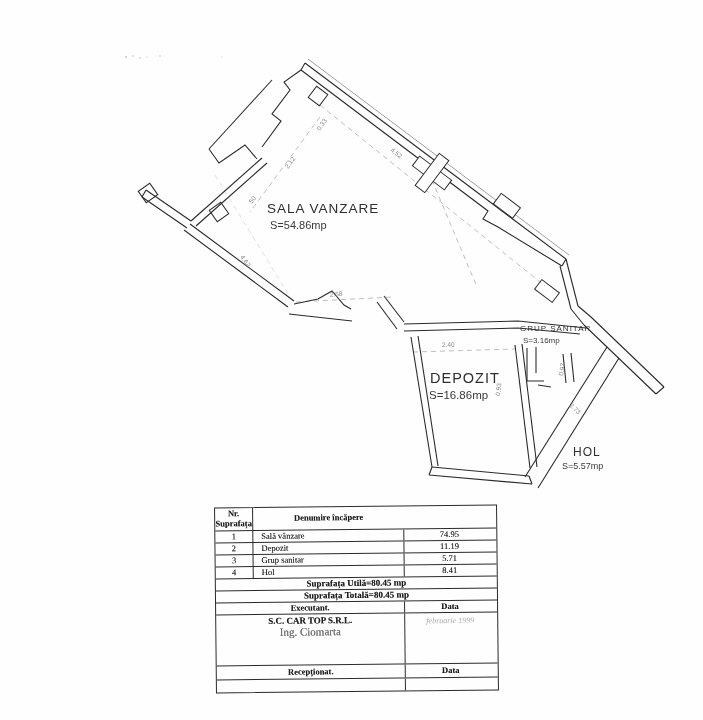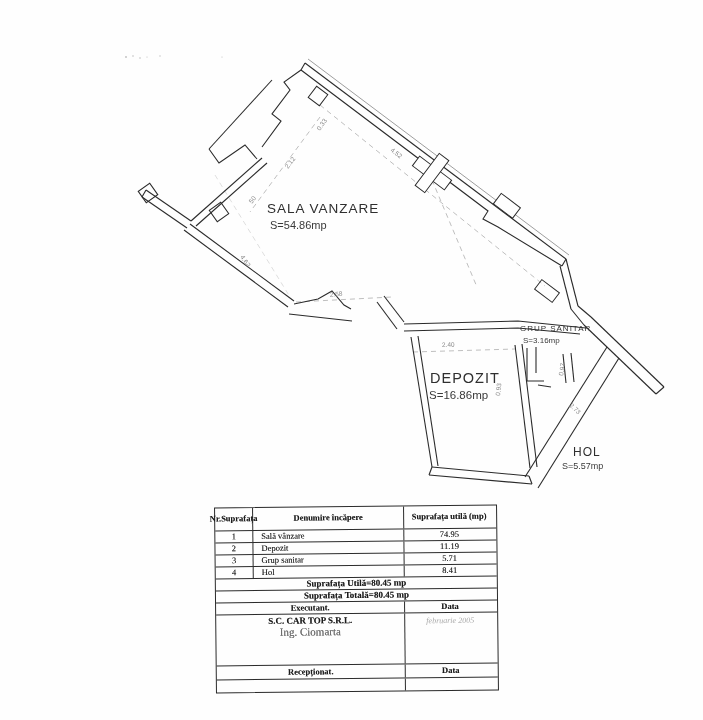--- a/index.html
+++ b/index.html
@@ -154,26 +154,25 @@
       <text class="room-area" x="523" y="343" font-size="8">S=3.16mp</text>
       <text class="room-name" x="573" y="456" font-size="12">HOL</text>
       <text class="room-area" x="562" y="469" font-size="9">S=5.57mp</text>
     </g>
   </svg>
 
   
   <div class="doc-table">
 
     <div class="tr cols3" style="height:22px;">
-      <div class="td hdr" style="flex-direction:row;">
+      <div class="td hdr" style="flex-direction:column;">
         <span>Nr.</span>
         <span>Suprafața</span>
       </div>
       <div class="td hdr">Denumire încăpere</div>
-      <div class="td hdr">Suprafața utilă (mp)</div>
     </div>
 
     <div class="tr cols3 row-h">
       <div class="td">1</div>
       <div class="td name">Sală vânzare</div>
       <div class="td">74.95</div>
     </div>
     <div class="tr cols3 row-h">
       <div class="td">2</div>
       <div class="td name">Depozit</div>
@@ -200,21 +199,21 @@
     <div class="tr cols2" style="height:11px;">
       <div class="td hdr">Executant.</div>
       <div class="td hdr">Data</div>
     </div>
 
     <div class="tr cols2" style="height:50px;">
       <div class="td sig-left">
         <span class="company">S.C. CAR TOP S.R.L.</span>
         <span class="engineer">Ing. Ciomarta</span>
       </div>
-      <div class="td dateval">februarie 2005</div>
+      <div class="td dateval">februarie 1999</div>
     </div>
 
     <div class="tr cols2" style="height:13px;">
       <div class="td hdr">Recepționat.</div>
       <div class="td hdr">Data</div>
     </div>
 
     <div class="tr cols2 empty">
       <div class="td"></div>
       <div class="td"></div>

